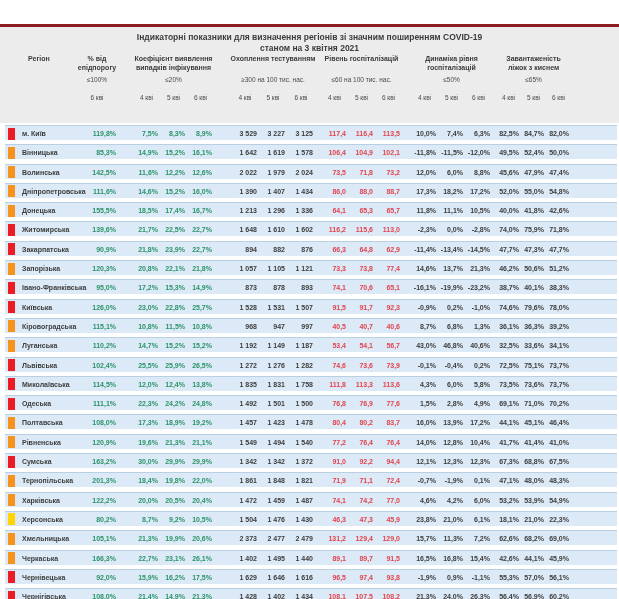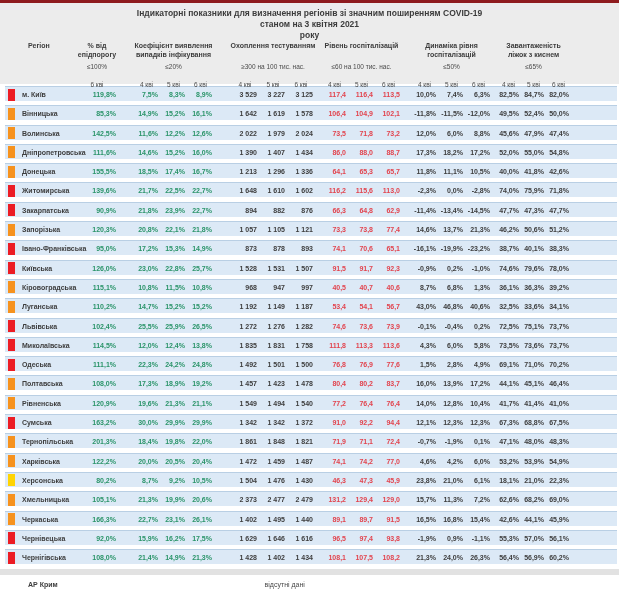--- a/index.html
+++ b/index.html
@@ -1,19 +1,19 @@
 <!DOCTYPE html>
 <html style="--accent-bar: #8e1b1e; --header-bg: #ececec; --marker-red: #ec1c24; --marker-orange: #f6921e; --marker-yellow: #ffd403; --value-green: #2a9469; --value-red: #e2444e; --text-dark: #3d3d3d; --row-bg: #dce9f6; --row-border: #b9cfe4; --divider: #e2e2e2;"><head>
 <meta charset="utf-8">
 <style>
   html,body{margin:0;padding:0;width:619px;height:599px;overflow:hidden;background:#fff;
     font-family:"Liberation Sans", sans-serif;-webkit-font-smoothing:antialiased;}
   .page{position:relative;width:619px;height:599px;}
   .top-section{background:var(--header-bg,#ececec);border-top:3px solid var(--accent-bar,#8e1b1e);
-    box-sizing:border-box;height:84px;}
+    box-sizing:border-box;height:99px;margin-top:24px;}
   .title-block{text-align:center;padding-top:5px;color:#3c3c3c;}
   .title-block div{font-size:8.5px;font-weight:700;line-height:11px;}
   .grid{display:grid;margin:0 2px 0 5px;
     grid-template-columns:9px 60px 46px 13px 27px 27px 27px 17px 28px 28px 28px 6px 27px 27px 27px 9px 27px 27px 27px 4px 25px 25px 25px 1fr;}
   .labels-row{align-items:start;margin-top:1px;height:17px;}
   .group-label{justify-self:center;width:max-content;white-space:pre-line;text-align:center;
     font-size:7px;font-weight:700;line-height:8.5px;color:#3c3c3c;}
   .region-h{font-size:7px;font-weight:700;color:#3c3c3c;padding-left:23px;line-height:8.5px;}
   .thresh-row{margin-top:3px;height:9px;}
   .thresh{justify-self:center;width:max-content;font-size:6.5px;color:#4a4a4a;line-height:9px;}
@@ -39,21 +39,20 @@
   .footer .f-note{position:absolute;left:46%;transform:translateX(-50%);font-weight:400;color:#4a4a4a;}
 </style>
 </head>
 <body>
 
 <div class="page">
   <div class="top-section">
     <div class="title-block">
       <div>Індикаторні показники для визначення регіонів зі значним поширенням COVID-19</div>
       <div>станом на 3 квітня 2021</div>
-      <div>року</div>
     </div>
     <div class="grid labels-row">
       <div class="region-h" style="grid-column:1/3">Регіон</div>
       <div class="group-label" style="grid-column:3/4">% від
 епідпорогу</div>
       <div class="group-label" style="grid-column:5/8">Коефіцієнт виявлення
 випадків інфікування</div>
       <div class="group-label" style="grid-column:9/12">Охоплення тестуванням</div>
       <div class="group-label" style="grid-column:13/16">Рівень госпіталізацій</div>
       <div class="group-label" style="grid-column:17/20">Динаміка рівня

